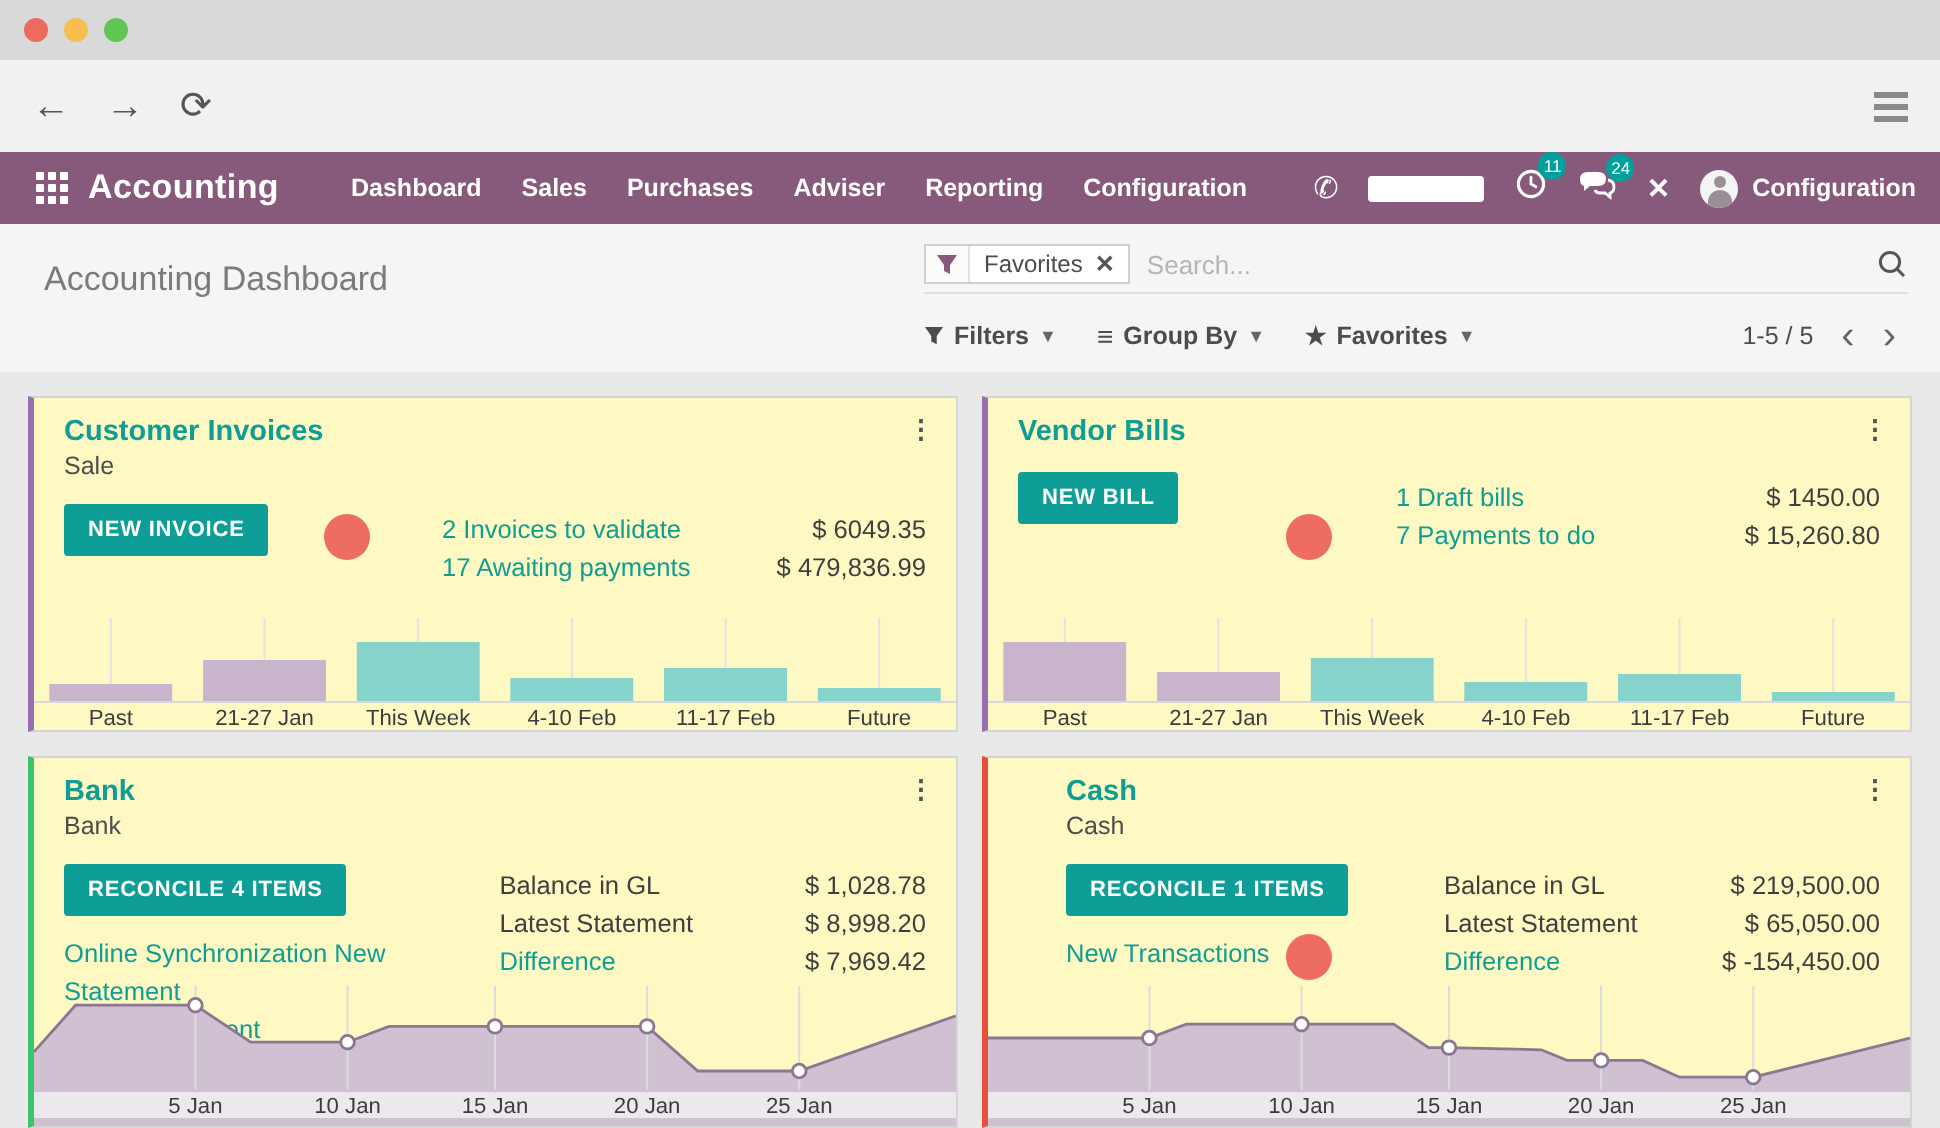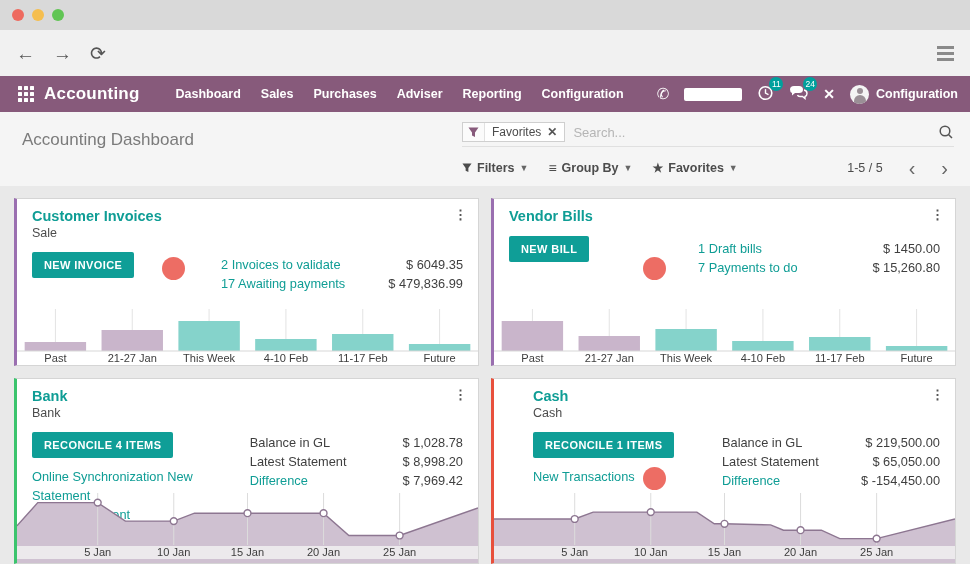--- a/index.html
+++ b/index.html
@@ -39,27 +39,27 @@
   .search-row { display:flex; align-items:center; border-bottom:1px solid #e0e0e0; padding-bottom:4px; }
   .facet { display:flex; align-items:stretch; border:1px solid #cfcfcf; background:#fff; font-size:12px; color:#4c4c4c; margin-right:8px; }
   .facet-icon-cell { display:flex; align-items:center; padding:2px 5px; border-right:1px solid #e2e2e2; background:#fbfbfb; }
   .facet-label-cell { display:flex; align-items:center; gap:6px; padding:2px 7px; }
   .facet-x { font-weight:bold; color:#555; font-size:12px; }
   .search-input { flex:1; border:0; outline:0; background:transparent; font-size:13px; color:#8b5cf6; font-family:"Liberation Sans",sans-serif; }
   .search-input::placeholder { color:#b5b5b5; }
   .filters-row { display:flex; align-items:center; margin-top:11px; width:100%; padding-left:440px; font-size:12.5px; color:#4c4c4c; }
   .filter-btn { display:flex; align-items:center; gap:5px; margin-right:20px; font-weight:bold; }
   .caret { font-size:9px; color:#666; }
-  .pager { margin-left:auto; display:flex; align-items:center; gap:26px; padding-right:6px; }
+  .pager { margin-left:auto; display:flex; align-items:center; gap:14px; padding-right:6px; }
   .pager-count { font-size:12.5px; color:#4c4c4c; }
   .chev { font-size:20px; color:#666; line-height:1; }
 
   
   .dashboard { height:378px; padding:12px 14px 2px 14px; display:grid; grid-template-columns:1fr 1fr; grid-template-rows:168px 186px; gap:12px; background:#e9e9e9; }
-  .card { position:relative; background:#ffffff; border:1px solid #d5d5d5; border-left:3px solid #999; overflow:hidden; }
+  .card { position:relative; background:#fef9c3; border:1px solid #d5d5d5; border-left:3px solid #999; overflow:hidden; }
   .card-head { padding:9px 14px 0 15px; }
   .card-title { font-size:14.5px; font-weight:bold; color:#0f9d95; }
   .card-subtitle { font-size:12.5px; color:#4c4c4c; margin-top:2px; }
   .kebab { position:absolute; top:8px; right:11px; color:#555; font-size:13px; font-weight:bold; letter-spacing:0; }
   .card-body { display:flex; padding:12px 15px 0 15px; align-items:flex-start; }
   .action-btn { display:inline-block; background:#0f9e97; color:#fff; font-size:11px; font-weight:bold; letter-spacing:.4px; padding:7px 12px; border:0; border-radius:2px; }
   .links { margin-top:9px; }
   .link { display:block; color:#0f9d95; font-size:12.8px; line-height:19px; }
   .stats { margin-left:auto; }
   .stats-r1 { width:242px; margin-top:3px; }

